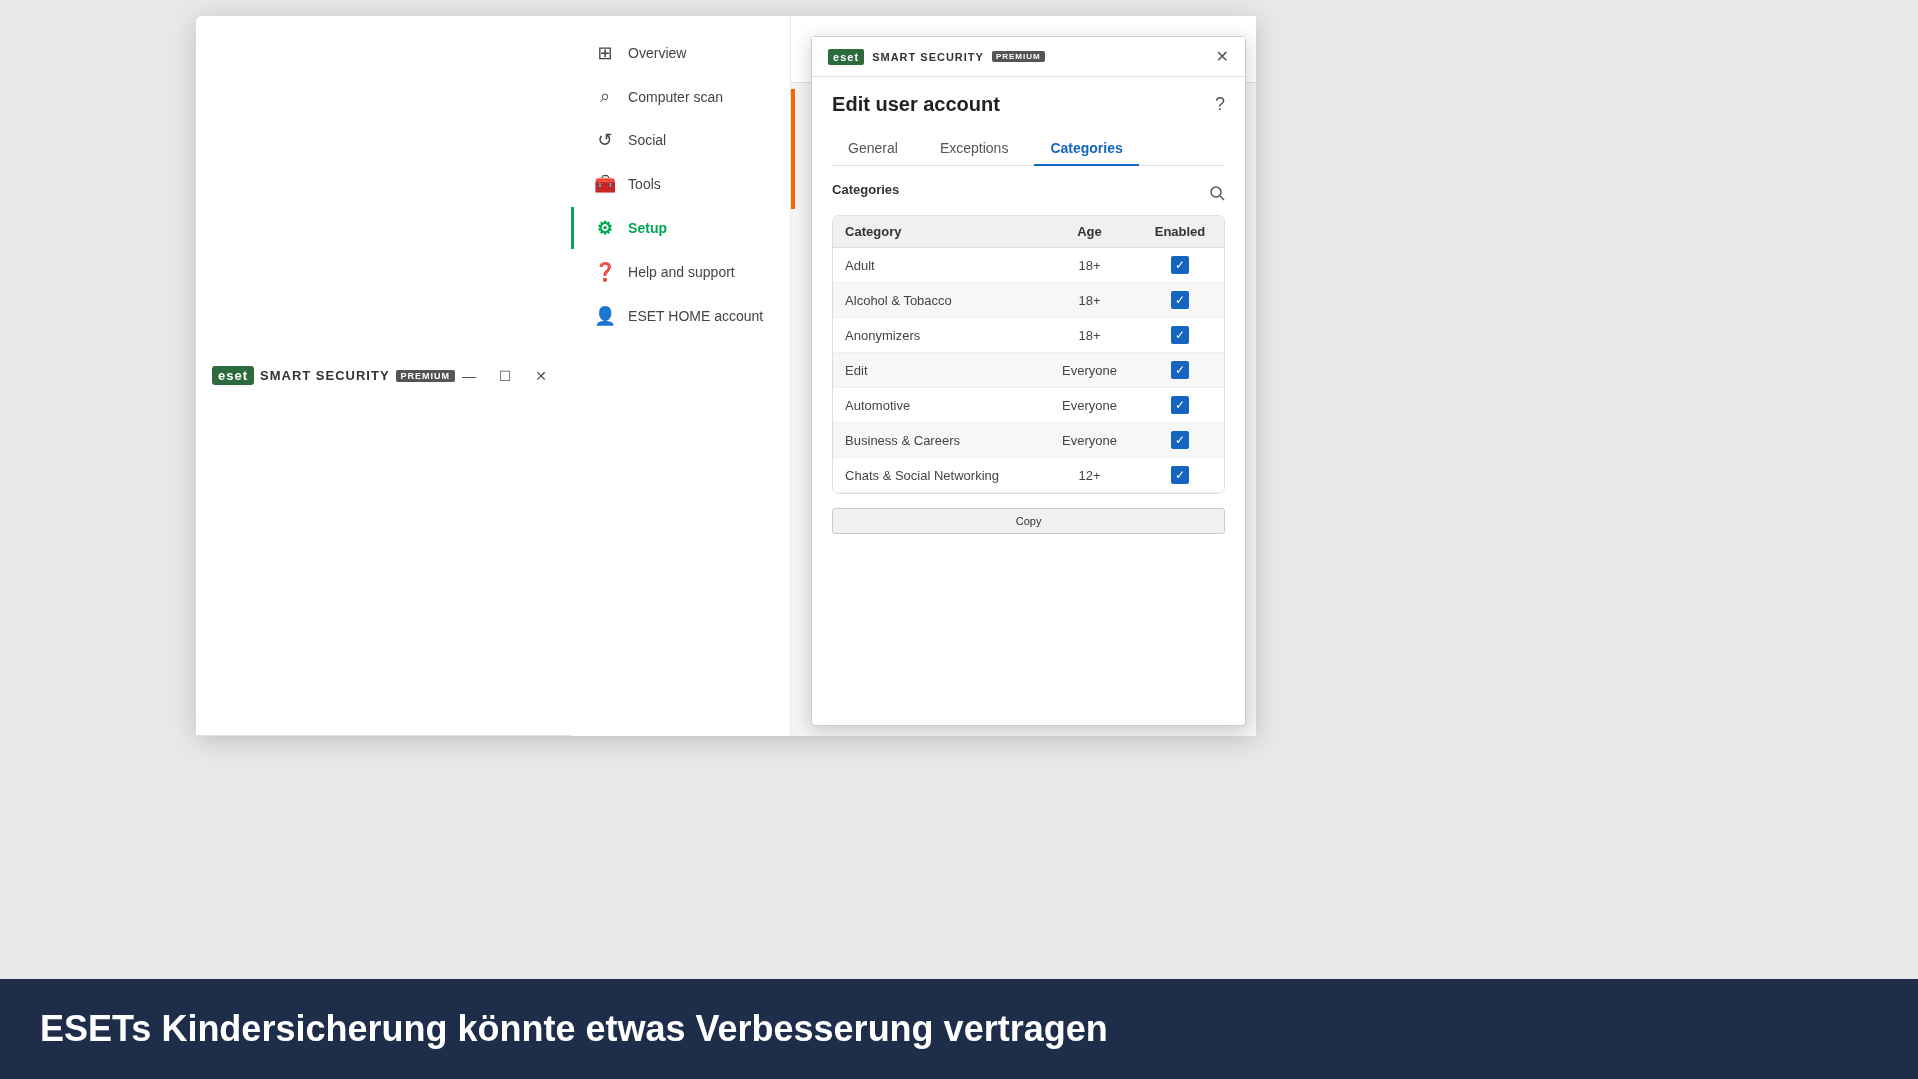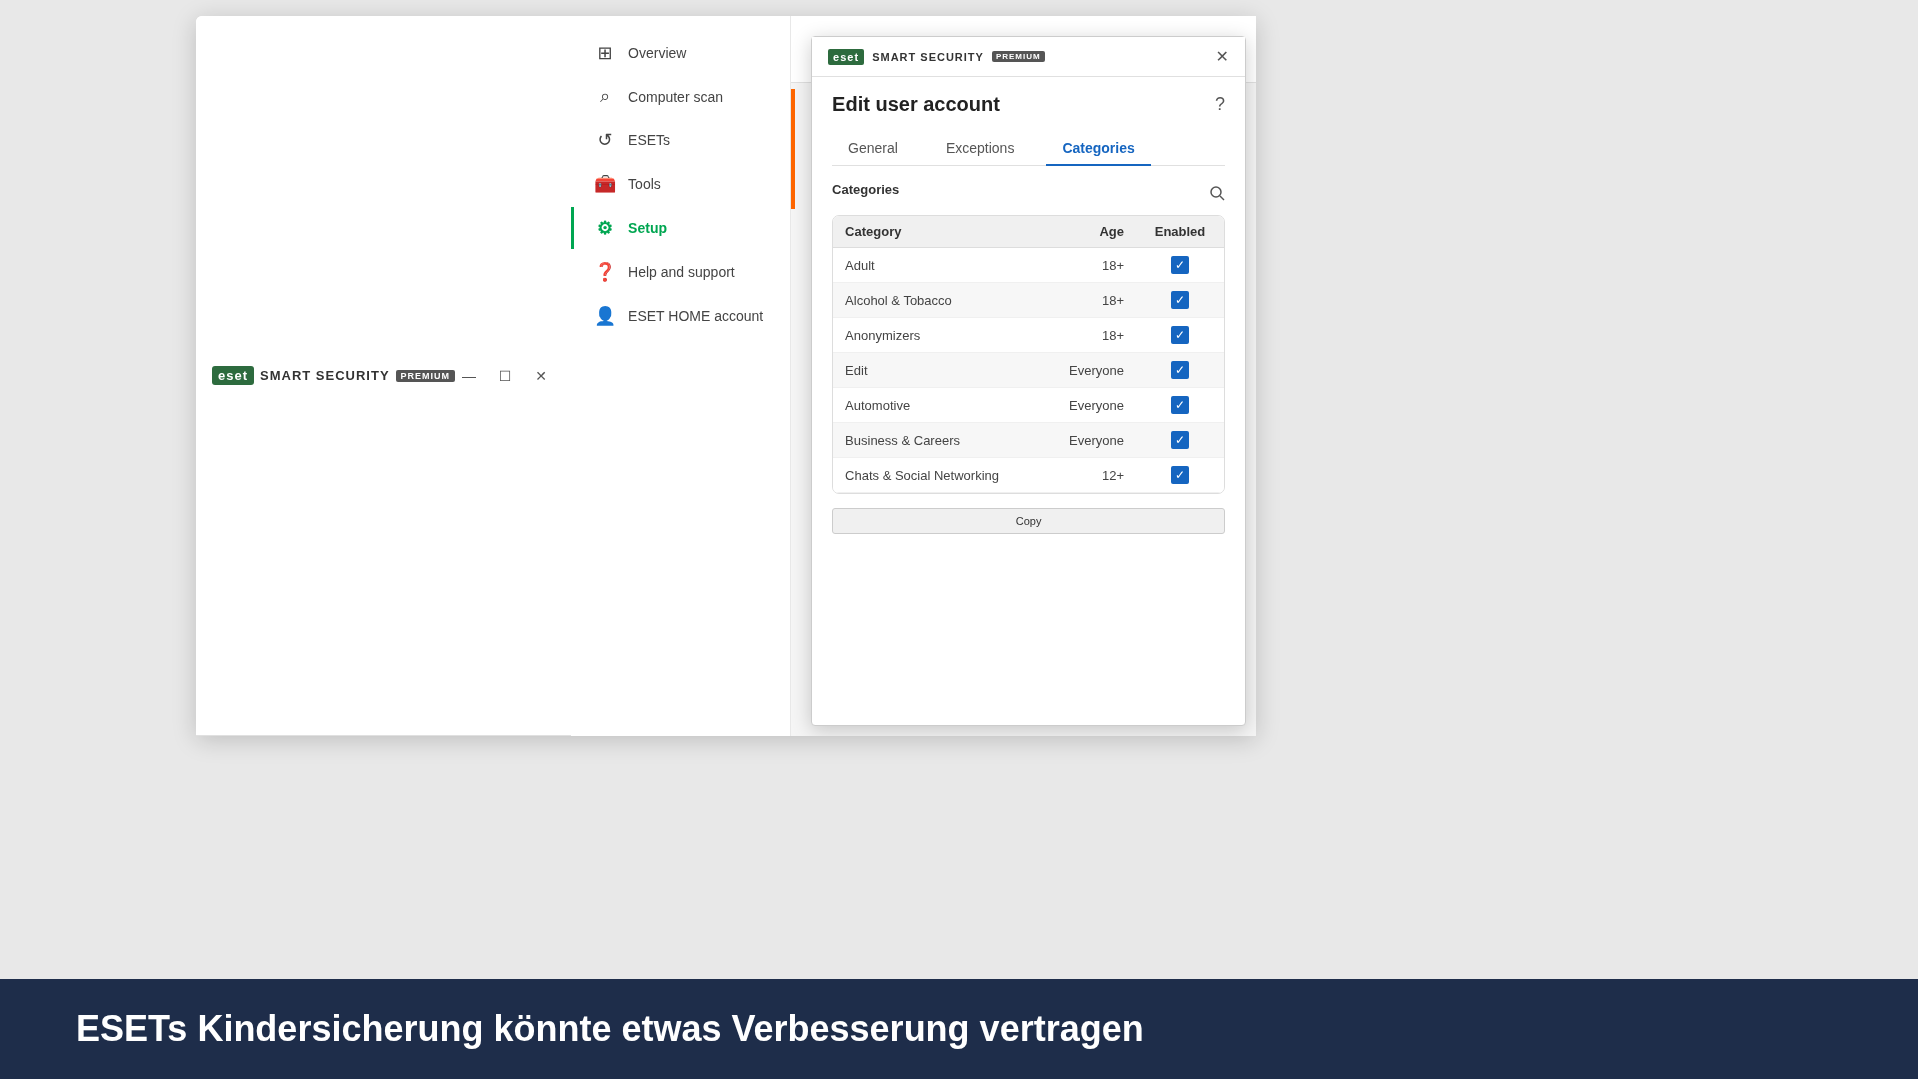--- a/index.html
+++ b/index.html
@@ -266,21 +266,21 @@
       background: none;
       border: none;
       font-size: 18px;
       cursor: pointer;
       color: #555;
     }
 
     
     .tabs {
       display: flex;
-      gap: 16px;
+      gap: 10px;
       border-bottom: 1px solid #e0e0e0;
       margin-bottom: 16px;
     }
     .tab {
       padding: 8px 16px;
       cursor: pointer;
       font-size: 14px;
       color: #555;
       border-bottom: 2px solid transparent;
       margin-bottom: -1px;
@@ -317,21 +317,21 @@
     }
     .categories-table th {
       padding: 8px 12px;
       text-align: left;
       font-weight: 600;
       color: #333;
       border-bottom: 1px solid #ddd;
     }
     .categories-table th.age-col,
     .categories-table td.age-col {
-      text-align: right;
+      text-align: center;
     }
     .categories-table th.enabled-col,
     .categories-table td.enabled-col {
       text-align: center;
     }
     .categories-table td {
       padding: 8px 12px;
       border-bottom: 1px solid #f0f0f0;
       color: #444;
     }
@@ -377,21 +377,21 @@
     
     .bottom-banner {
       position: absolute;
       bottom: 0;
       left: 0;
       right: 0;
       height: 100px;
       background: #1e2d4a;
       display: flex;
       align-items: center;
-      padding: 0 76px;
+      padding: 0 40px;
     }
     .bottom-banner-text {
       color: #fff;
       font-size: 36px;
       font-weight: 700;
     }
   </style>
 </head>
 <body>
 
@@ -418,21 +418,21 @@
       <div class="sidebar-item">
         <span class="sidebar-icon">⊞</span>
         <span>Overview</span>
       </div>
       <div class="sidebar-item">
         <span class="sidebar-icon">⌕</span>
         <span>Computer scan</span>
       </div>
       <div class="sidebar-item">
         <span class="sidebar-icon">↺</span>
-        <span>ESETs</span>
+        <span>Social</span>
       </div>
       <div class="sidebar-item">
         <span class="sidebar-icon">🧰</span>
         <span>Tools</span>
       </div>
       <div class="sidebar-item active">
         <span class="sidebar-icon">⚙</span>
         <span>Setup</span>
       </div>
       <div class="sidebar-item">

